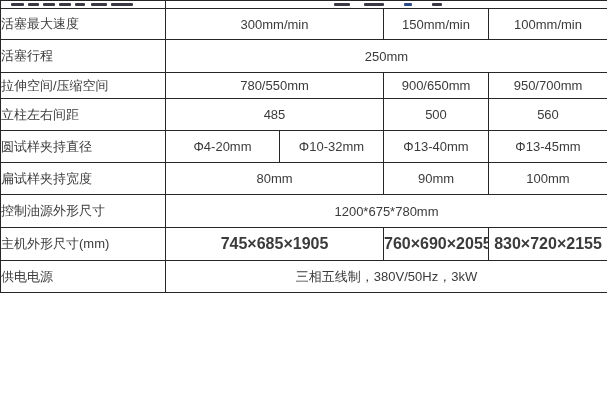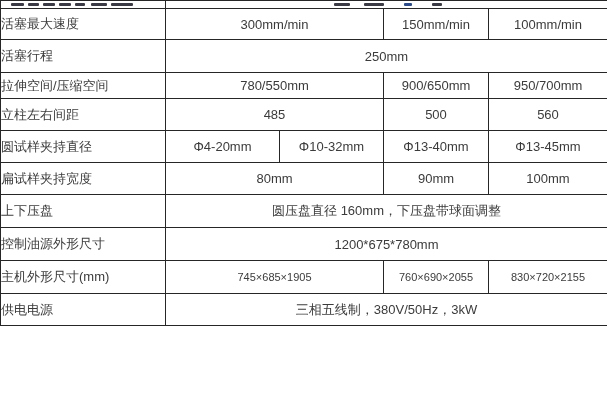--- a/index.html
+++ b/index.html
@@ -27,21 +27,21 @@
     white-space:nowrap;
     overflow:hidden;
   }
   td.label{
     text-align:left;
     padding-left:9px;
   }
   td.value{
     text-align:center;
   }
-  tr.small td.value{font-size:11px;}
+  tr.small td.value{font-size:16px;font-weight:bold;}
   
   tr.partial td{height:7px;position:relative;}
   .frag{
     position:absolute;top:2px;height:3px;
     background:#3a3a44;border-radius:1px;
   }
   .frag.blue{background:#2a4a8a;}
 </style>
 </head>
 <body>
@@ -102,24 +102,20 @@
           <td class="value" colspan="1">Φ13-40mm</td>
           <td class="value" colspan="1">Φ13-45mm</td>
         </tr>
         <tr style="height: 32px;">
           <td class="label">扁试样夹持宽度</td>
           <td class="value" colspan="2">80mm</td>
           <td class="value" colspan="1">90mm</td>
           <td class="value" colspan="1">100mm</td>
         </tr>
         <tr style="height: 33px;">
-          <td class="label">上下压盘</td>
-          <td class="value" colspan="4">圆压盘直径 160mm，下压盘带球面调整</td>
-        </tr>
-        <tr style="height: 33px;">
           <td class="label">控制油源外形尺寸</td>
           <td class="value" colspan="4">1200*675*780mm</td>
         </tr>
         <tr class="small" style="height: 33px;">
           <td class="label">主机外形尺寸(mm)</td>
           <td class="value" colspan="2">745×685×1905</td>
           <td class="value" colspan="1">760×690×2055</td>
           <td class="value" colspan="1">830×720×2155</td>
         </tr>
         <tr style="height: 32px;">

